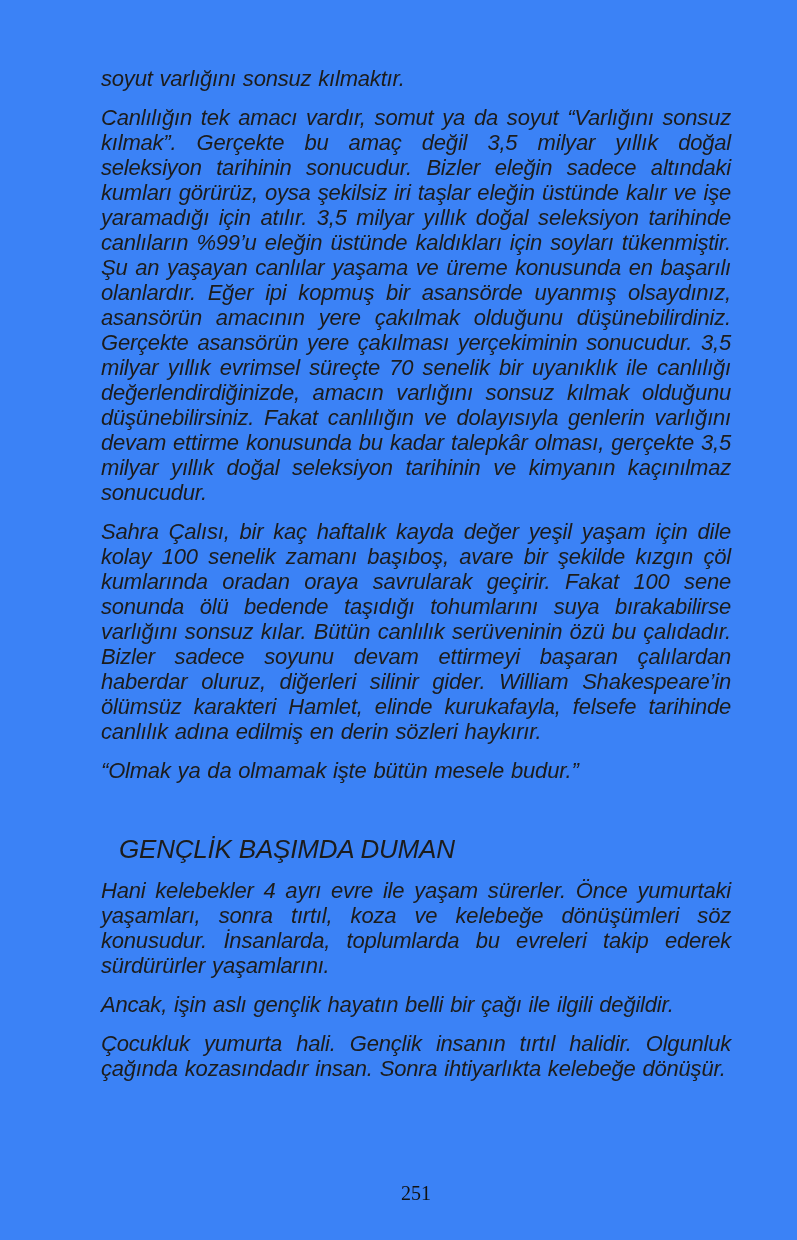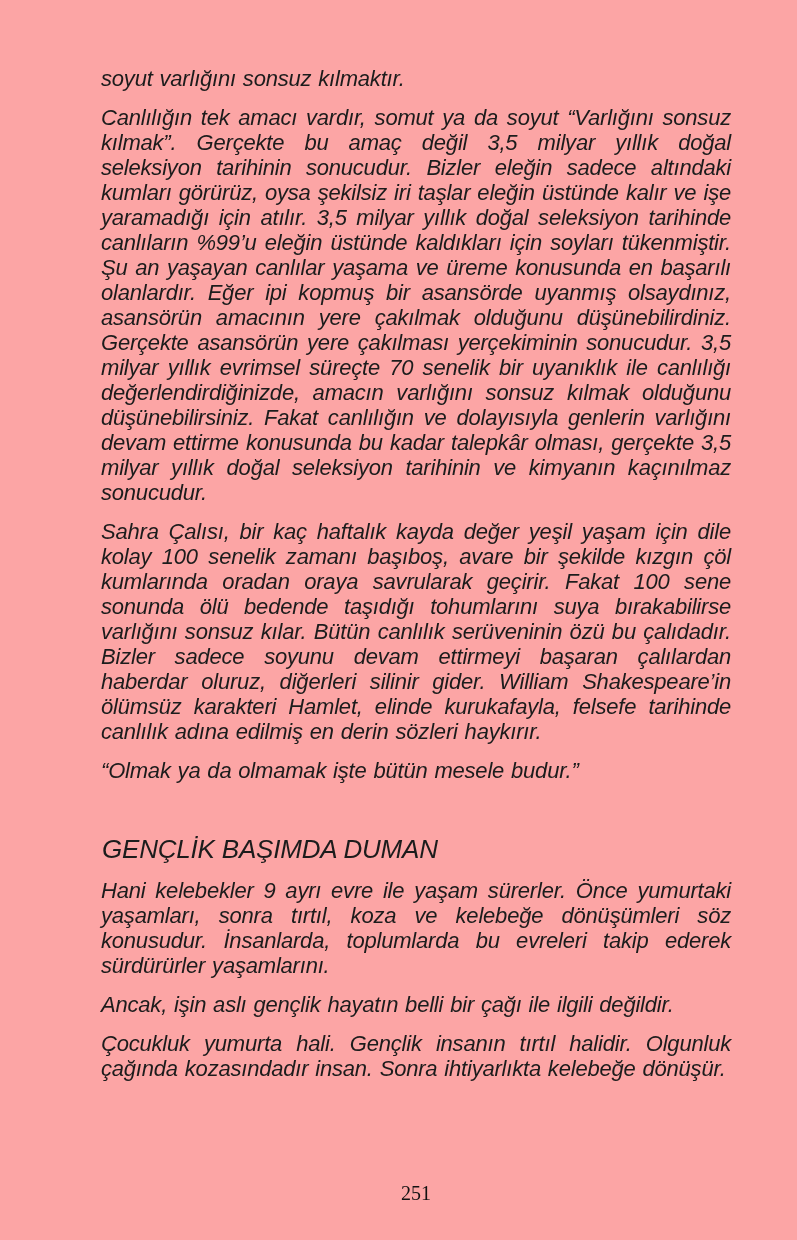--- a/index.html
+++ b/index.html
@@ -5,21 +5,21 @@
 <style>
   html, body {
     margin: 0;
     padding: 0;
     background: #ffffff;
   }
   .page {
     position: relative;
     width: 797px;
     height: 1240px;
-    background: #fca5a5;
+    background: #3b82f6;
     overflow: hidden;
   }
   .text-block {
     position: absolute;
     left: 101px;
     top: 66px;
     width: 630px;
     font-family: "Liberation Sans", sans-serif;
     font-style: italic;
     color: #1c1c1c;
@@ -34,21 +34,21 @@
   }
   .quote-p {
     text-align: left;
     margin-bottom: 16px;
   }
   .section-heading {
     font-size: 26px;
     font-weight: normal;
     font-style: italic;
     line-height: 1.15;
-    margin: 52px 0 13px 1px;
+    margin: 52px 0 13px 18px;
     letter-spacing: -0.2px;
   }
   .page-number {
     position: absolute;
     left: 101px;
     top: 1182px;
     width: 630px;
     text-align: center;
     font-family: "Liberation Serif", serif;
     font-style: normal;
@@ -66,21 +66,21 @@
     <p class="body-p">soyut varlığını sonsuz kılmaktır.</p>
 
     <p class="body-p">Canlılığın tek amacı vardır, somut ya da soyut “Varlığını sonsuz kılmak”. Gerçekte bu amaç değil 3,5 milyar yıllık doğal seleksiyon tarihinin sonucudur. Bizler eleğin sadece altındaki kumları görürüz, oysa şekilsiz iri taşlar eleğin üstünde kalır ve işe yaramadığı için atılır. 3,5 milyar yıllık doğal seleksiyon tarihinde canlıların %99’u eleğin üstünde kaldıkları için soyları tükenmiştir. Şu an yaşayan canlılar yaşama ve üreme konusunda en başarılı olanlardır. Eğer ipi kopmuş bir asansörde uyanmış olsaydınız, asansörün amacının yere çakılmak olduğunu düşünebilirdiniz. Gerçekte asansörün yere çakılması yerçekiminin sonucudur. 3,5 milyar yıllık evrimsel süreçte 70 senelik bir uyanıklık ile canlılığı değerlendirdiğinizde, amacın varlığını sonsuz kılmak olduğunu düşünebilirsiniz. Fakat canlılığın ve dolayısıyla genlerin varlığını devam ettirme konusunda bu kadar talepkâr olması, gerçekte 3,5 milyar yıllık doğal seleksiyon tarihinin ve kimyanın kaçınılmaz sonucudur.</p>
 
     <p class="body-p">Sahra Çalısı, bir kaç haftalık kayda değer yeşil yaşam için dile kolay 100 senelik zamanı başıboş, avare bir şekilde kızgın çöl kumlarında oradan oraya savrularak geçirir. Fakat 100 sene sonunda ölü bedende taşıdığı tohumlarını suya bırakabilirse varlığını sonsuz kılar. Bütün canlılık serüveninin özü bu çalıdadır. Bizler sadece soyunu devam ettirmeyi başaran çalılardan haberdar oluruz, diğerleri silinir gider. William Shakespeare’in ölümsüz karakteri Hamlet, elinde kurukafayla, felsefe tarihinde canlılık adına edilmiş en derin sözleri haykırır.</p>
 
     <p class="body-p quote-p">“Olmak ya da olmamak işte bütün mesele budur.”</p>
 
     <h2 class="section-heading">GENÇLİK BAŞIMDA DUMAN</h2>
 
-    <p class="body-p">Hani kelebekler 9 ayrı evre ile yaşam sürerler. Önce yumurtaki yaşamları, sonra tırtıl, koza ve kelebeğe dönüşümleri söz konusudur. İnsanlarda, toplumlarda bu evreleri takip ederek sürdürürler yaşamlarını.</p>
+    <p class="body-p">Hani kelebekler 4 ayrı evre ile yaşam sürerler. Önce yumurtaki yaşamları, sonra tırtıl, koza ve kelebeğe dönüşümleri söz konusudur. İnsanlarda, toplumlarda bu evreleri takip ederek sürdürürler yaşamlarını.</p>
 
     <p class="body-p">Ancak, işin aslı gençlik hayatın belli bir çağı ile ilgili değildir.</p>
 
     <p class="body-p">Çocukluk yumurta hali. Gençlik insanın tırtıl halidir. Olgunluk çağında kozasındadır insan. Sonra ihtiyarlıkta kelebeğe dönüşür.</p>
 
   </div>
 
   <div class="page-number">251</div>
 
 </div>

